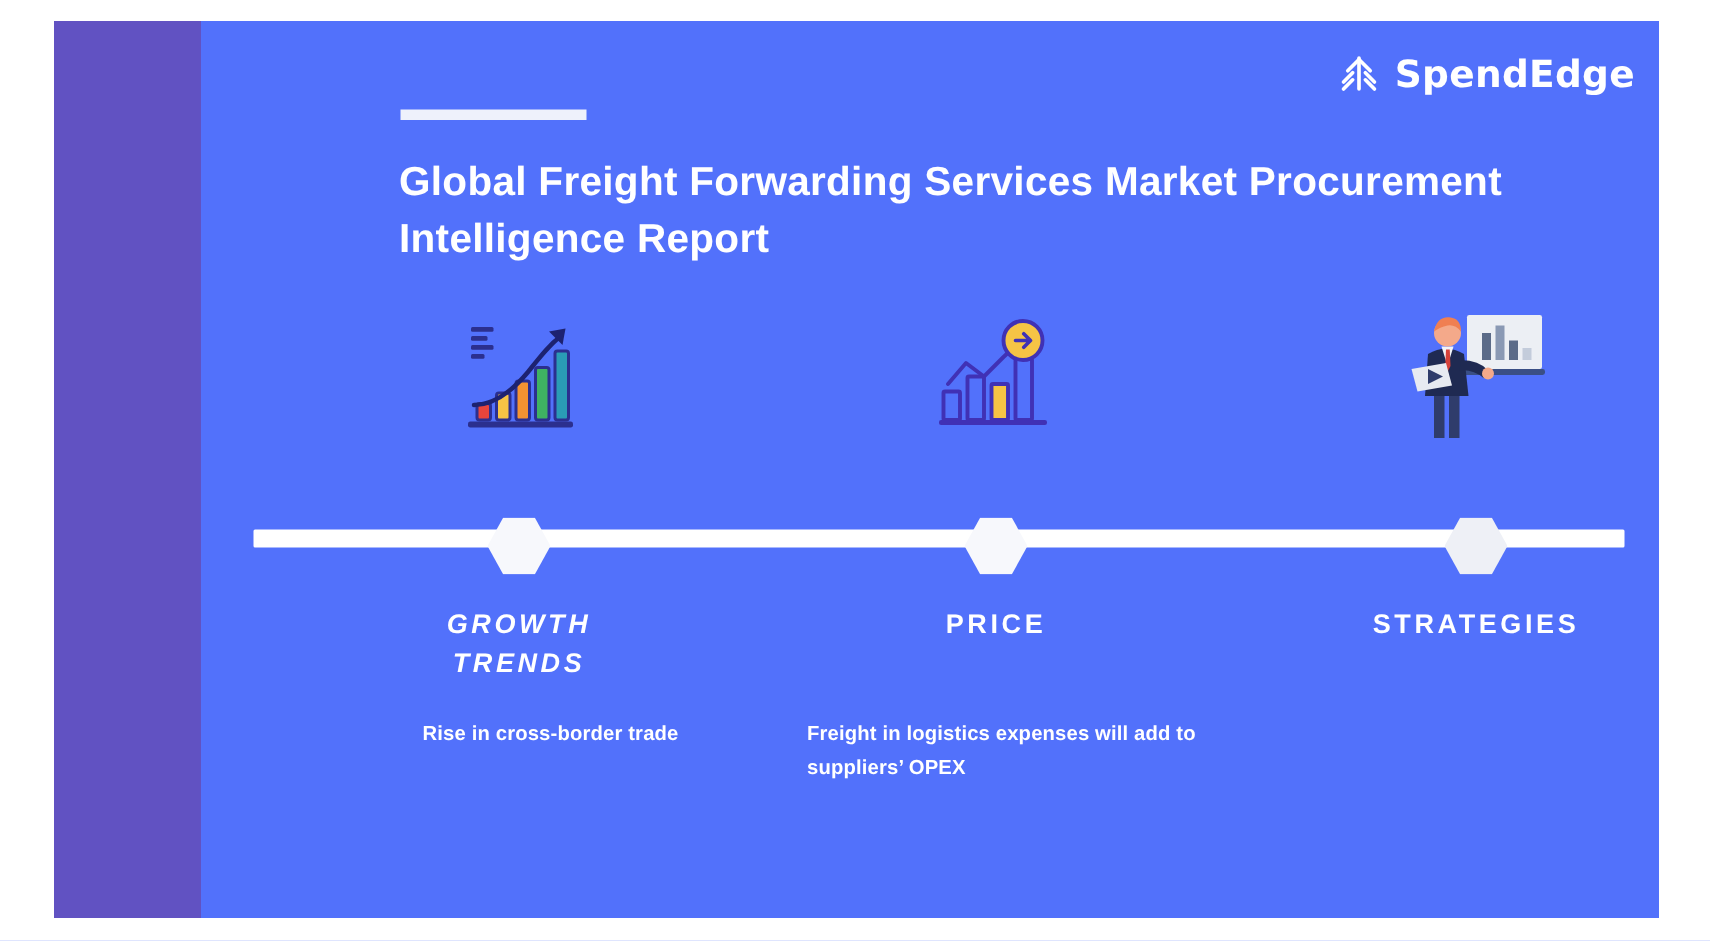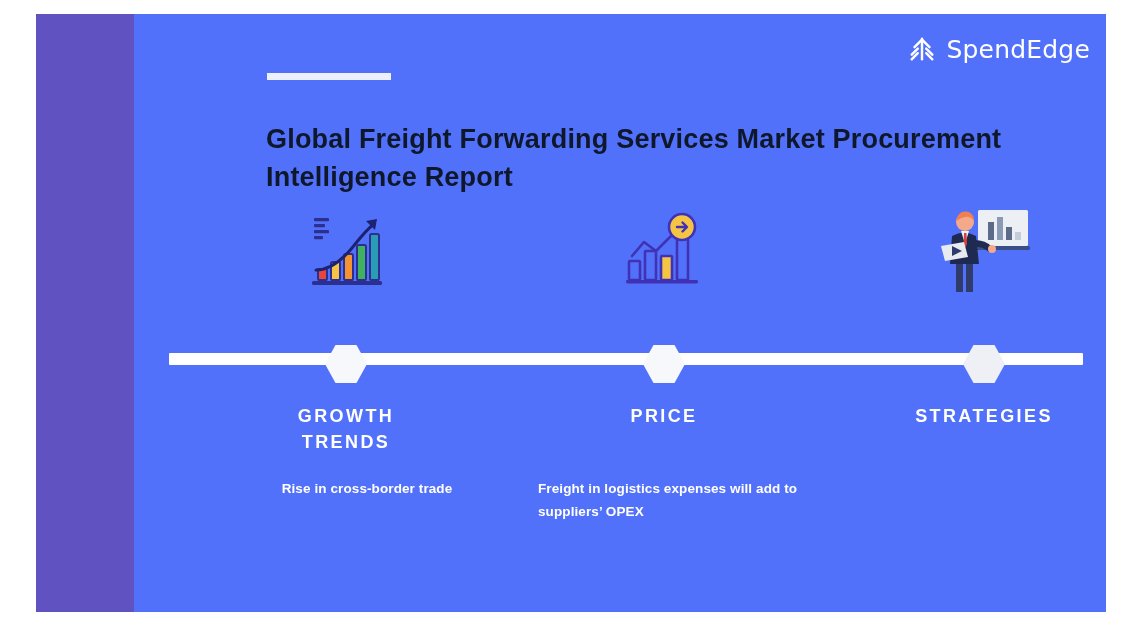--- a/index.html
+++ b/index.html
@@ -60,45 +60,44 @@
   }
   .brand-mark {
     width: 30px;
     height: 30px;
     display: block;
   }
   .brand-name {
     color: #ffffff;
     font-size: 25px;
     letter-spacing: 0.2px;
-    font-weight: 400;
+    font-weight: 700;
     font-family: "DejaVu Sans", sans-serif;
     white-space: nowrap;
   }
 
   
   .accent-dash {
     position: absolute;
     left: 133px;
     top: 59px;
     width: 124px;
     height: 7px;
     background: #eef1fb;
   }
   .deck-title {
     position: absolute;
     left: 132px;
     top: 88px;
     width: 780px;
-    color: #0f172a;
+    color: #ffffff;
     font-size: 27px;
     font-weight: bold;
     line-height: 1.42;
     letter-spacing: 0.2px;
-    margin-top: 18px;
   }
 
   
   .timeline-bar {
     position: absolute;
     left: 35px;
     top: 339px;
     width: 914px;
     height: 12px;
     background: #ffffff;
@@ -204,21 +203,21 @@
             <rect x="62" y="22" width="9" height="46" rx="1.6" fill="#2a9cb5" stroke="#2b2f8f" stroke-width="2"></rect>
 
             <rect x="4" y="69" width="70" height="4" rx="1.5" fill="#2b2f8f"></rect>
 
             <path d="M8 58 C22 58 34 48 44 36 C52 26 58 18 66 12" fill="none" stroke="#1d2270" stroke-width="3" stroke-linecap="round"></path>
             <path d="M58 9 L69 7 L67 18 Z" fill="#1d2270"></path>
           </svg>
         </div>
       </div>
       <div class="hex" style="left:212px;"></div>
-      <div class="node-title" style="left:212px;">
+      <div class="node-title" style="left:212px;font-style:italic;">
         <div>GROWTH</div>
         <div>TRENDS</div>
       </div>
       <div class="node-desc d1">Rise in cross-border  trade</div>
 
       <div class="node" style="left:530px;">
         <div class="node-icon">
           <svg width="80" height="82" viewBox="0 0 80 82">
 
             <path d="M8 44 L20 30 L32 39 L45 26 L60 12" fill="none" stroke="#4031b5" stroke-width="2.6" stroke-linecap="round" stroke-linejoin="round"></path>

